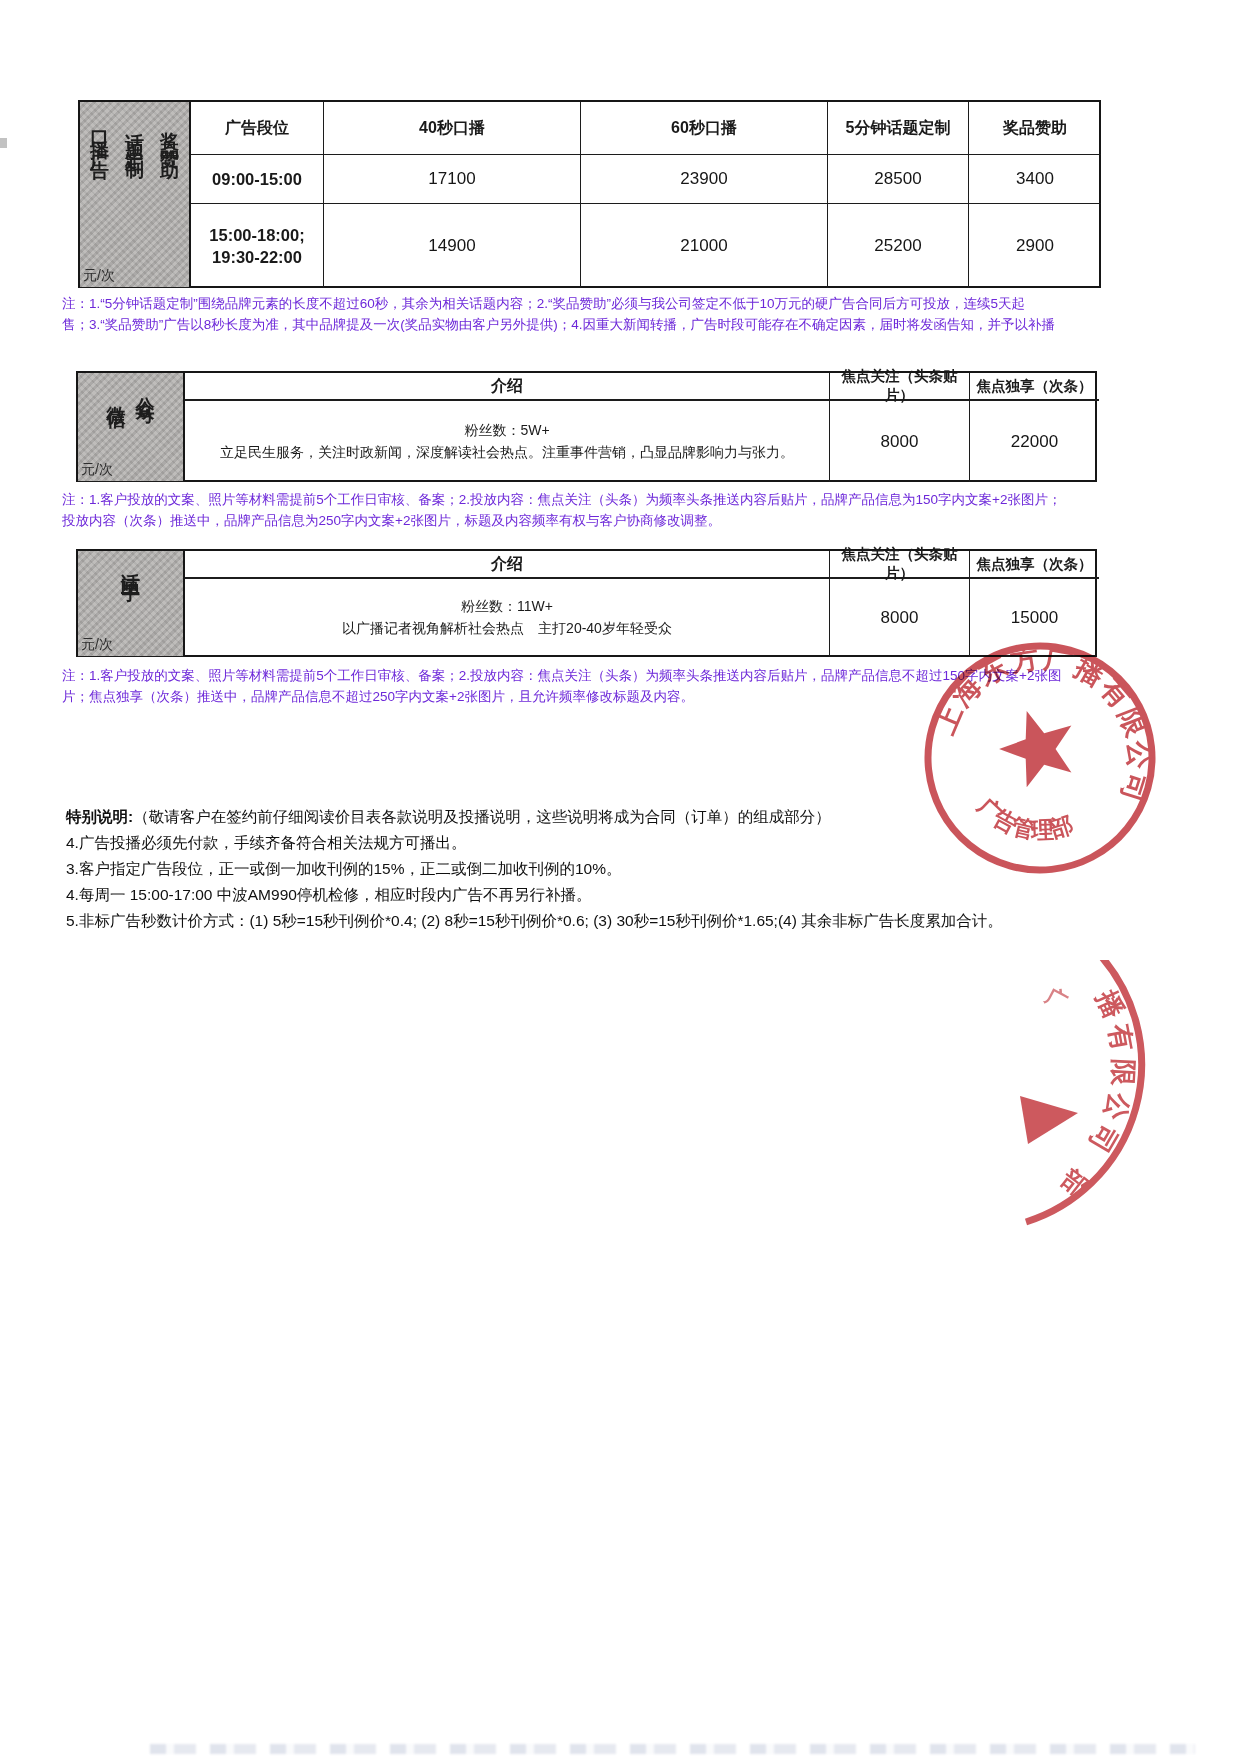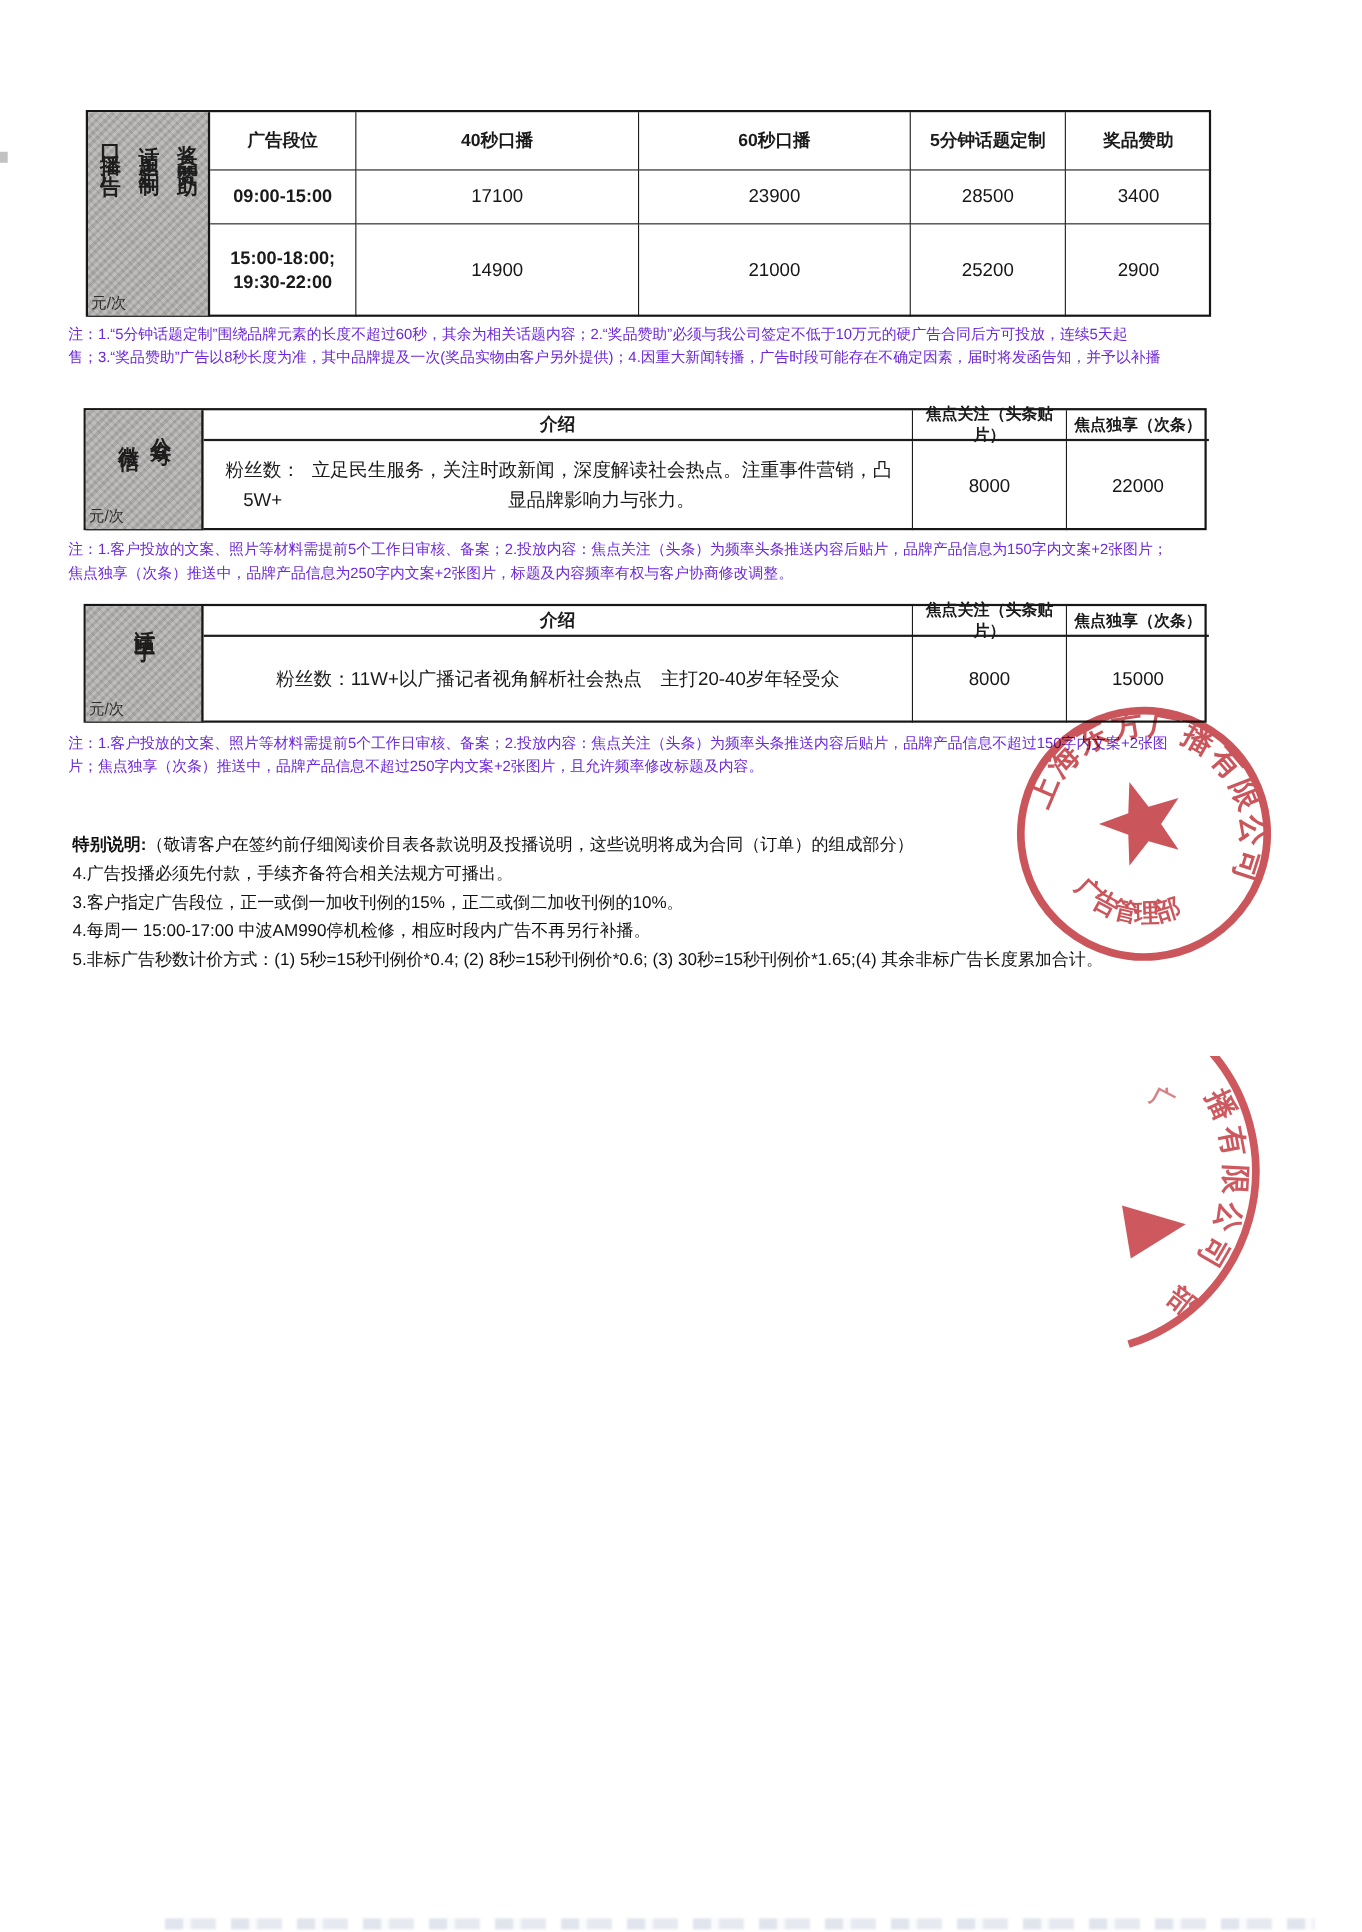--- a/index.html
+++ b/index.html
@@ -26,24 +26,24 @@
     align-items:flex-start;justify-content:center;
   }
   .vcol{writing-mode:vertical-rl;text-orientation:upright;font-weight:bold;font-size:19px;
         letter-spacing:9px;color:#1d1d1d;}
   .sidecols{display:flex;flex-direction:row;gap:9px;padding-top:15px;}
   .unit{position:absolute;left:3px;bottom:2px;font-size:14px;font-weight:normal;letter-spacing:0;
         color:#2e2e2e;writing-mode:horizontal-tb;}
   
   .note{position:absolute;font-size:13.5px;line-height:21px;color:#6d28d9;width:1122px;left:62px;}
   
-  .special{position:absolute;left:66px;top:756px;width:1000px;font-size:15.5px;line-height:26px;color:#101010;}
+  .special{position:absolute;left:66px;top:804px;width:1000px;font-size:15.5px;line-height:26px;color:#101010;}
   .sp-title b{font-weight:bold;}
   
-  .intro{font-size:17px;line-height:1.55;padding:2px 14px;}
+  .intro{flex-direction:column;font-size:14px;line-height:1.55;padding:2px 14px;}
   
   .stamp{position:absolute;mix-blend-mode:multiply;opacity:.93;}
   .stamp svg text{font-family:"Liberation Sans","DejaVu Sans",sans-serif;font-weight:bold;}
   
   .bleed{
     position:absolute;left:150px;top:1744px;width:1045px;height:10px;opacity:.45;filter:blur(1.2px);
     background:repeating-linear-gradient(90deg,
       rgba(62,84,142,.35) 0 16px, rgba(62,84,142,.06) 16px 24px,
       rgba(62,84,142,.28) 24px 46px, rgba(62,84,142,0) 46px 60px);
   }
@@ -107,21 +107,21 @@
   <div class="cell intro lastrow" style="grid-area:2/2/3/3;">
     <div>粉丝数：5W+</div>
     <div>立足民生服务，关注时政新闻，深度解读社会热点。注重事件营销，凸显品牌影响力与张力。</div>
   </div>
   <div class="cell num lastrow" style="grid-area:2/3/3/4;">8000</div>
   <div class="cell num lastcol lastrow" style="grid-area:2/4/3/5;">22000</div>
 </div>
 
 <div class="note" style="top:489px;">
   <div>注：1.客户投放的文案、照片等材料需提前5个工作日审核、备案；2.投放内容：焦点关注（头条）为频率头条推送内容后贴片，品牌产品信息为150字内文案+2张图片；</div>
-  <div>焦点独享（次条）推送中，品牌产品信息为250字内文案+2张图片，标题及内容频率有权与客户协商修改调整。</div>
+  <div>投放内容（次条）推送中，品牌产品信息为250字内文案+2张图片，标题及内容频率有权与客户协商修改调整。</div>
 </div>
 
 <div class="tbl" style="left:76px;top:549px;width:1021px;height:108px;
             grid-template-columns:107px 645px 140px 129px;
             grid-template-rows:28px 78px;">
   <div class="cell side" style="grid-area:1/1/3/2;">
     <div class="sidecols" style="padding-top:6px;">
       <div class="vcol" style="letter-spacing:6px;">话匣子</div>
     </div>
     <div class="unit">元/次</div>

